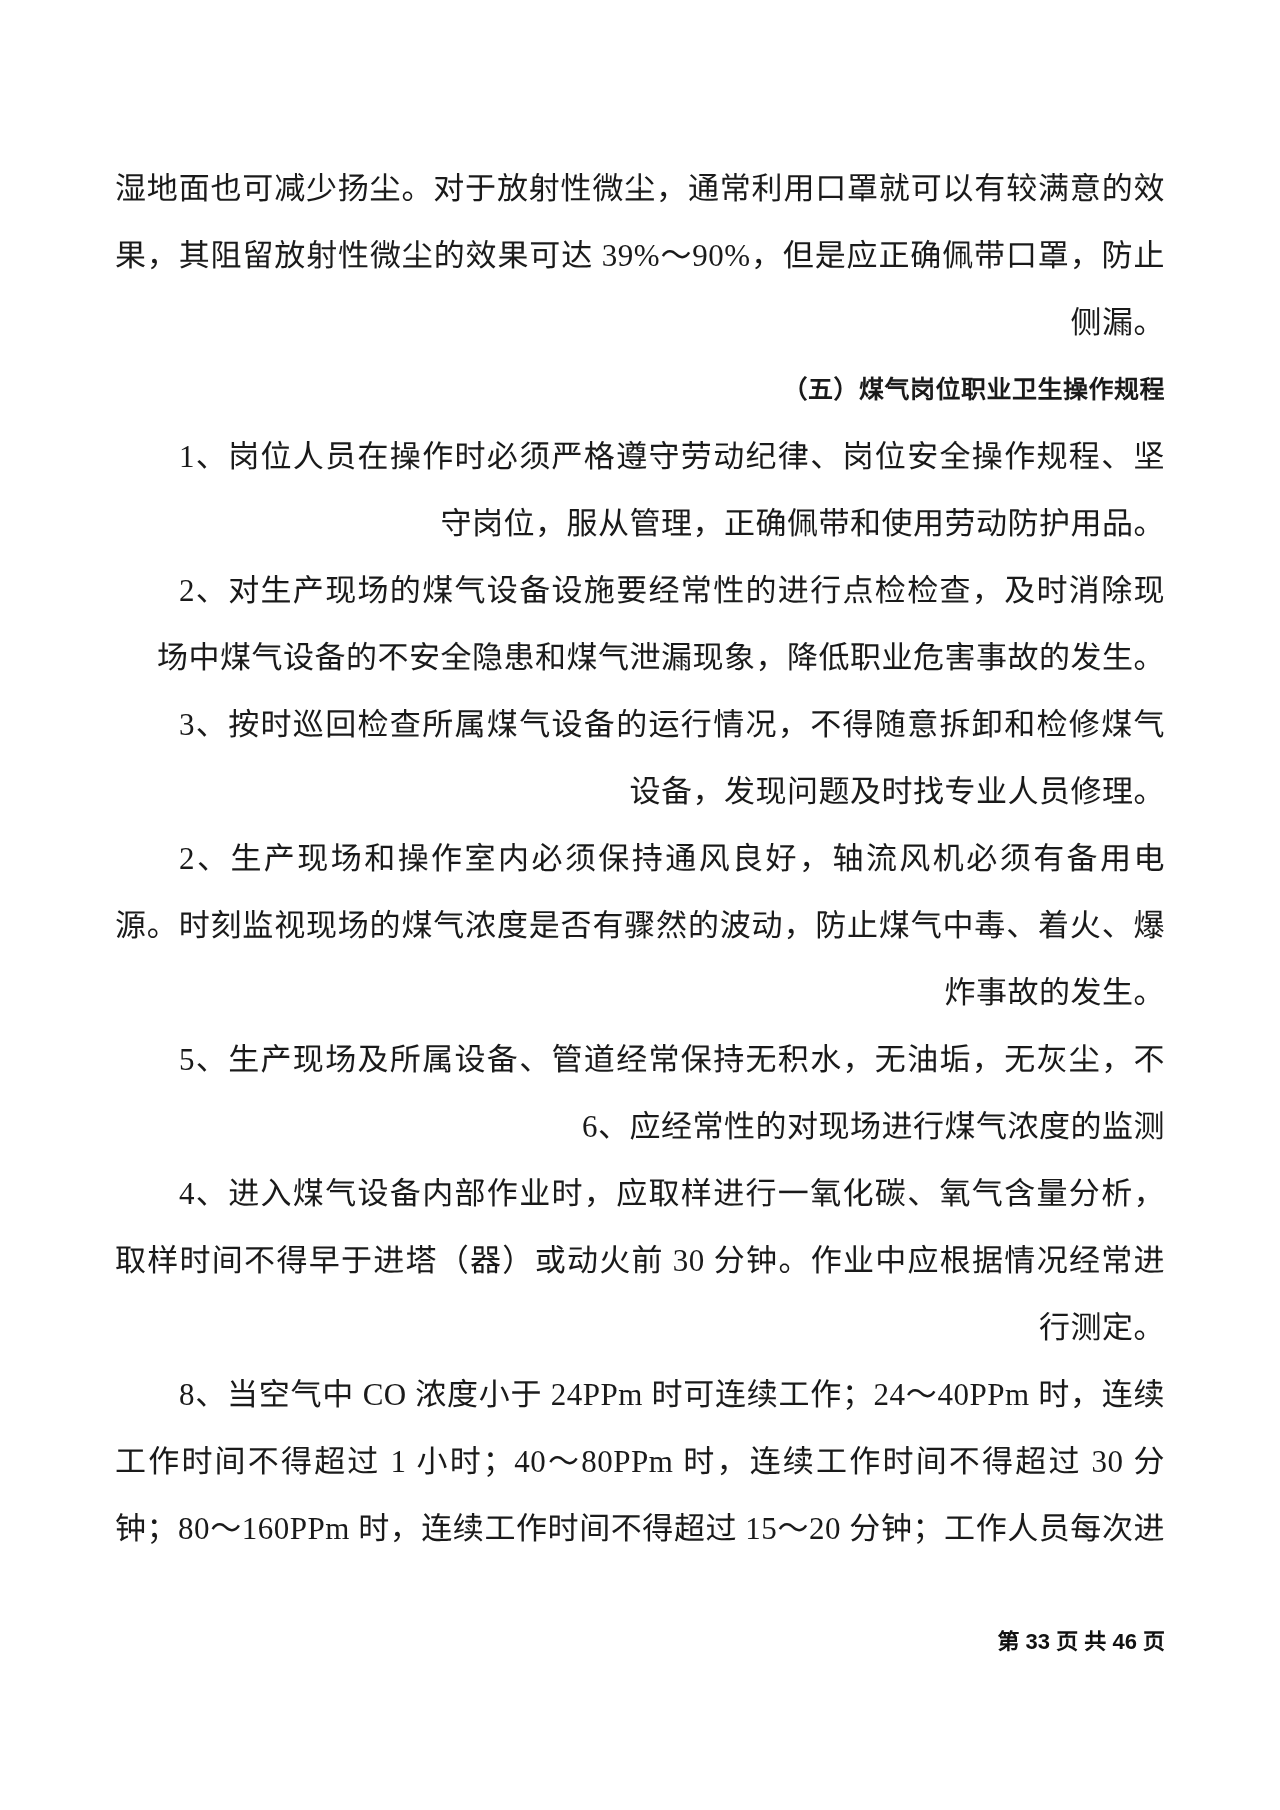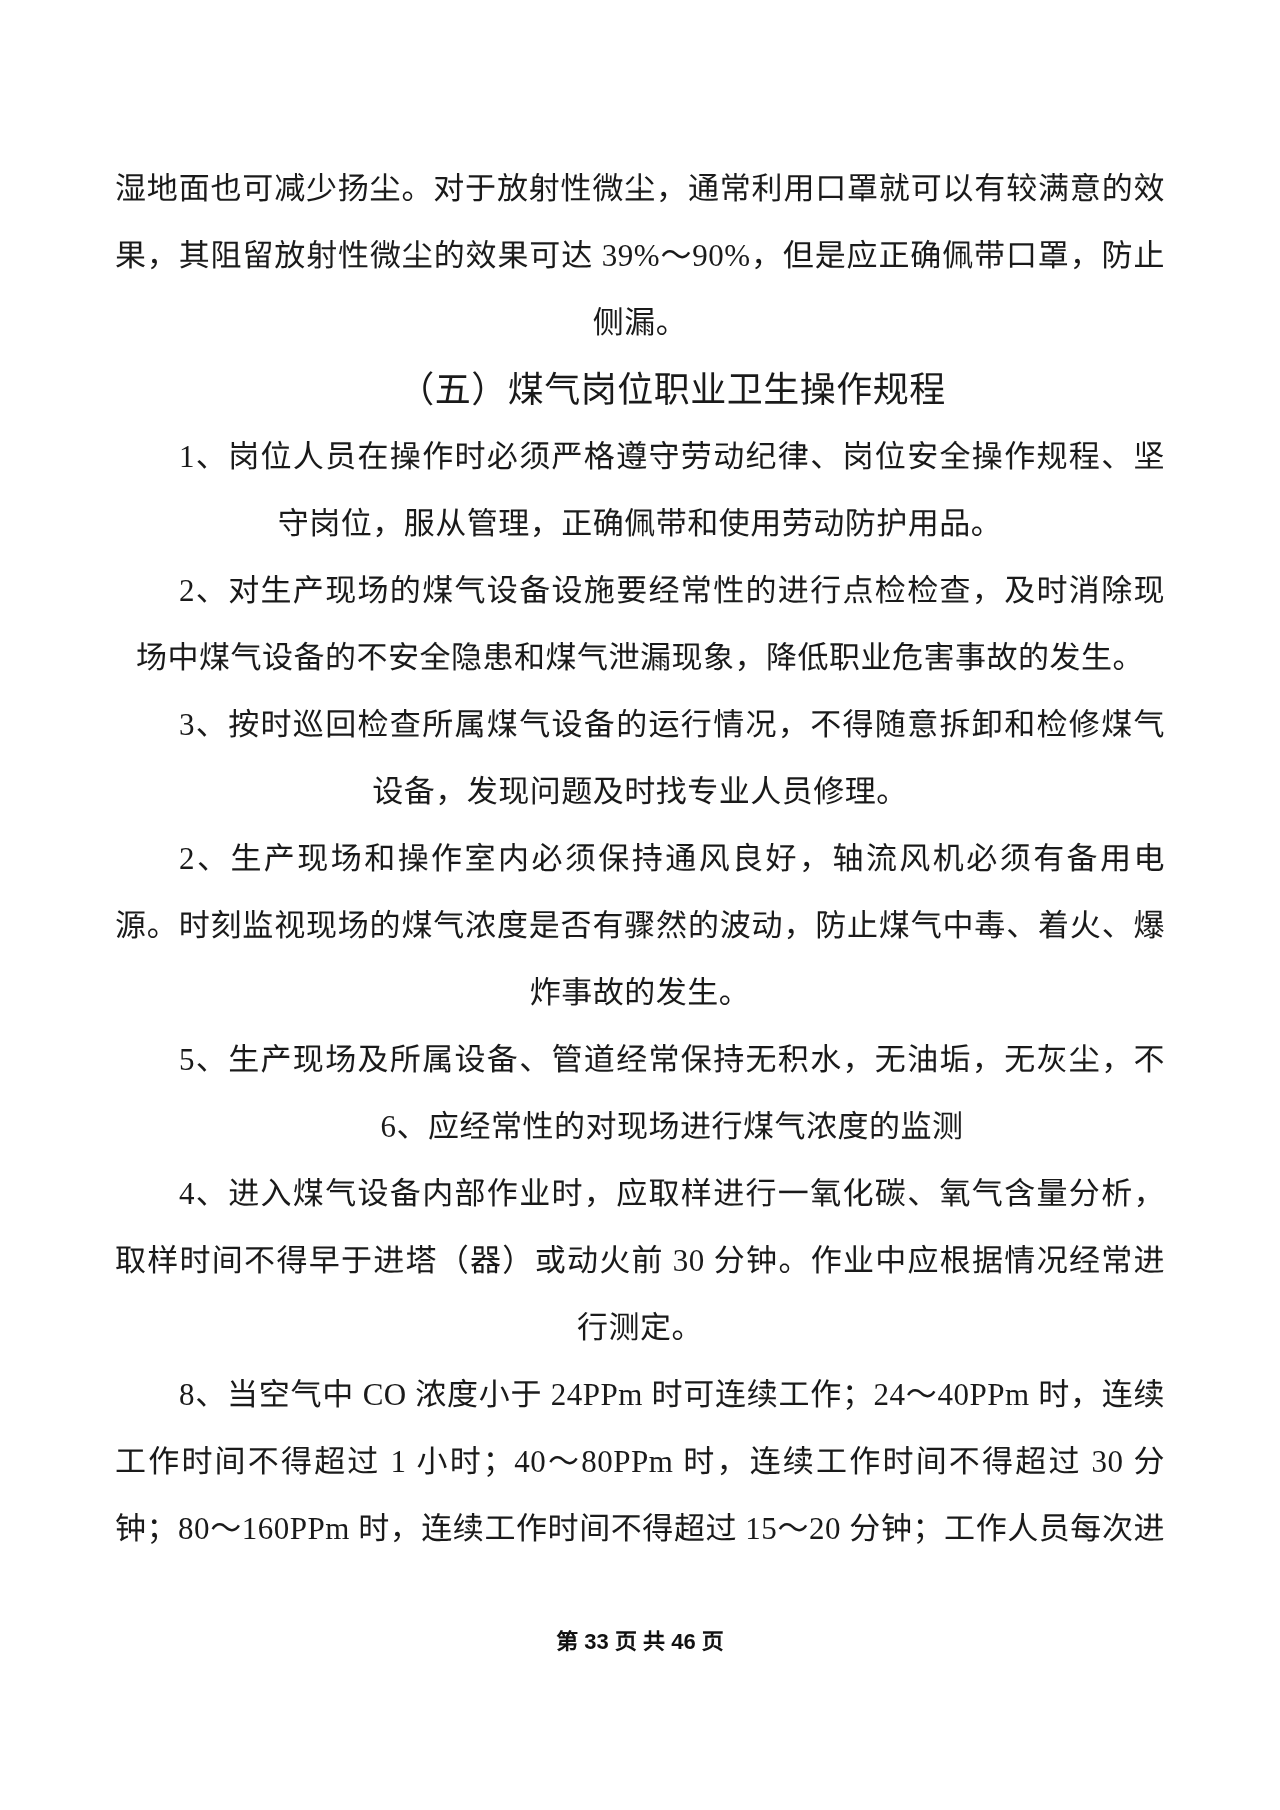--- a/index.html
+++ b/index.html
@@ -26,44 +26,44 @@
   }
   .paragraph {
     margin: 0;
     padding: 0;
   }
   .line {
     font-size: 31px;
     line-height: 67px;
     height: 67px;
     white-space: nowrap;
-    text-align: center;
+    text-align: right;
     letter-spacing: 0.5px;
   }
   .line.fill {
     white-space: normal;
     text-align: justify;
     text-align-last: justify;
     text-justify: inter-ideograph;
   }
   .line.indent {
     padding-left: 64px;
   }
   .line.fill.indent {
     padding-left: 64px;
   }
   .paragraph.heading .line {
     font-family: "Liberation Sans", "DejaVu Sans", sans-serif;
-    font-weight: normal;
-    font-size: 36px;
+    font-weight: bold;
+    font-size: 25px;
   }
   .page-footer {
     margin-top: 63px;
     width: 1050px;
-    text-align: center;
+    text-align: right;
     font-family: "Liberation Sans", "DejaVu Sans", sans-serif;
     font-weight: bold;
     font-size: 22px;
     line-height: 34px;
     color: #111111;
   }
 </style>
 </head>
 <body>
 

